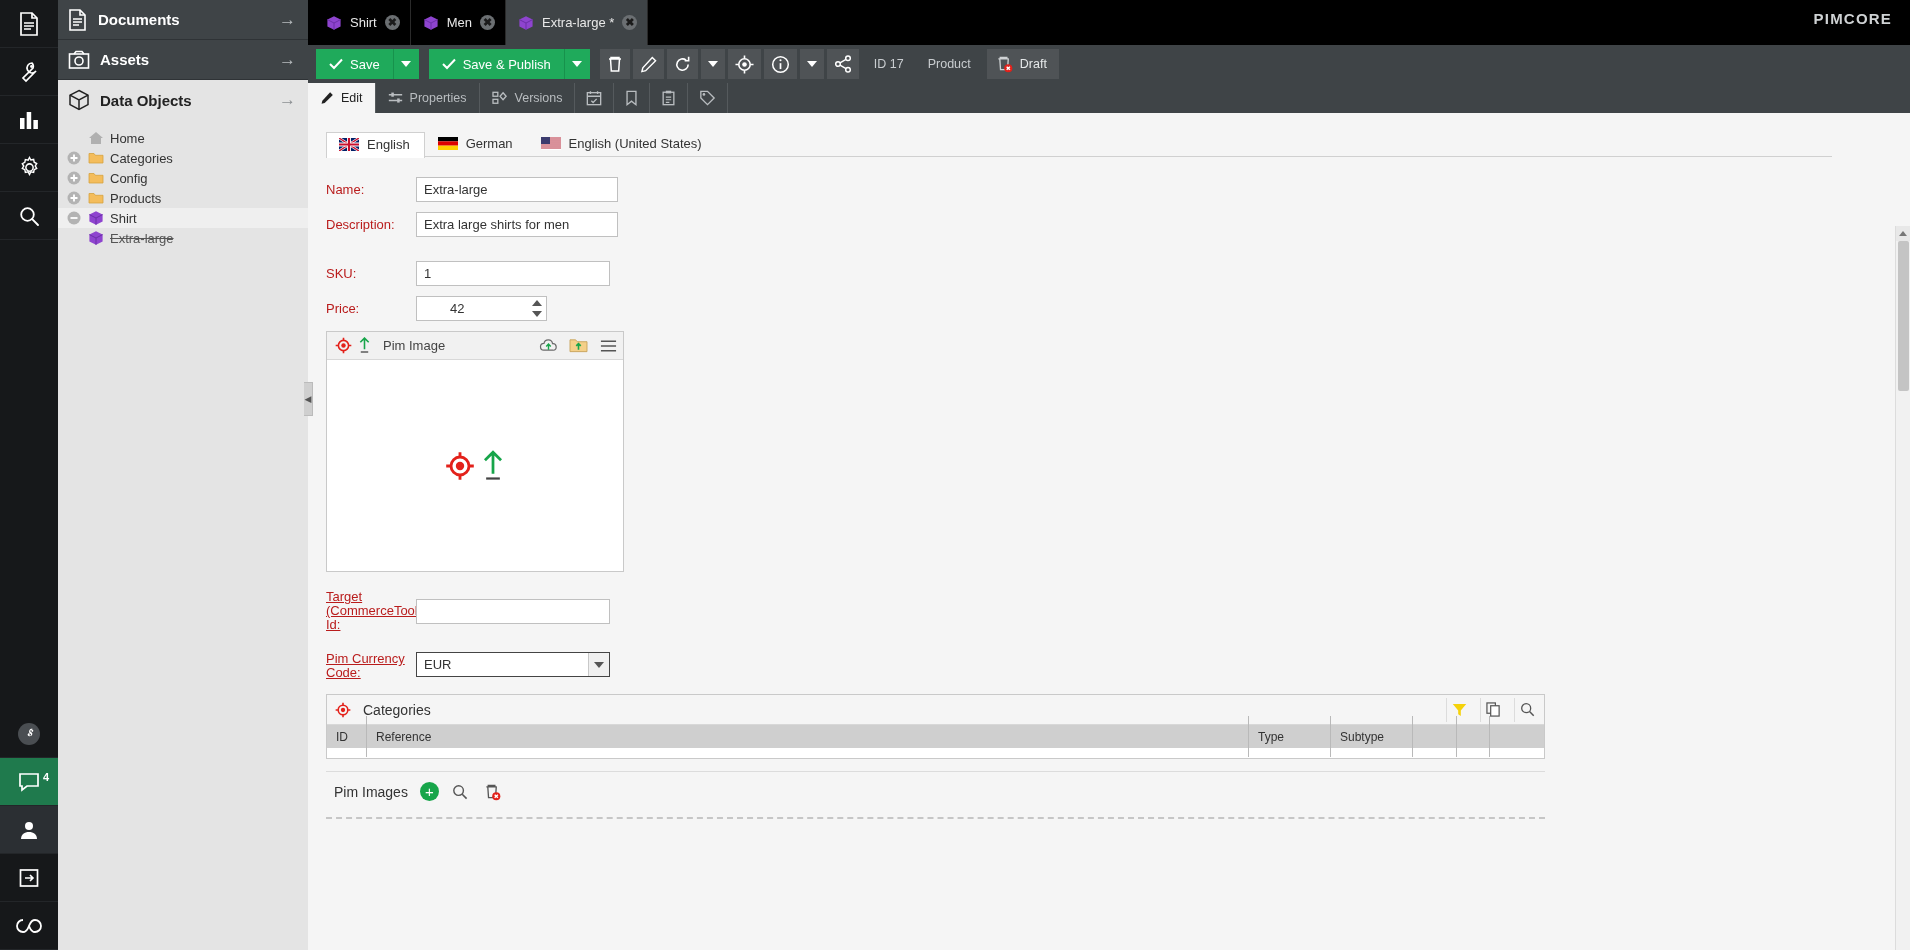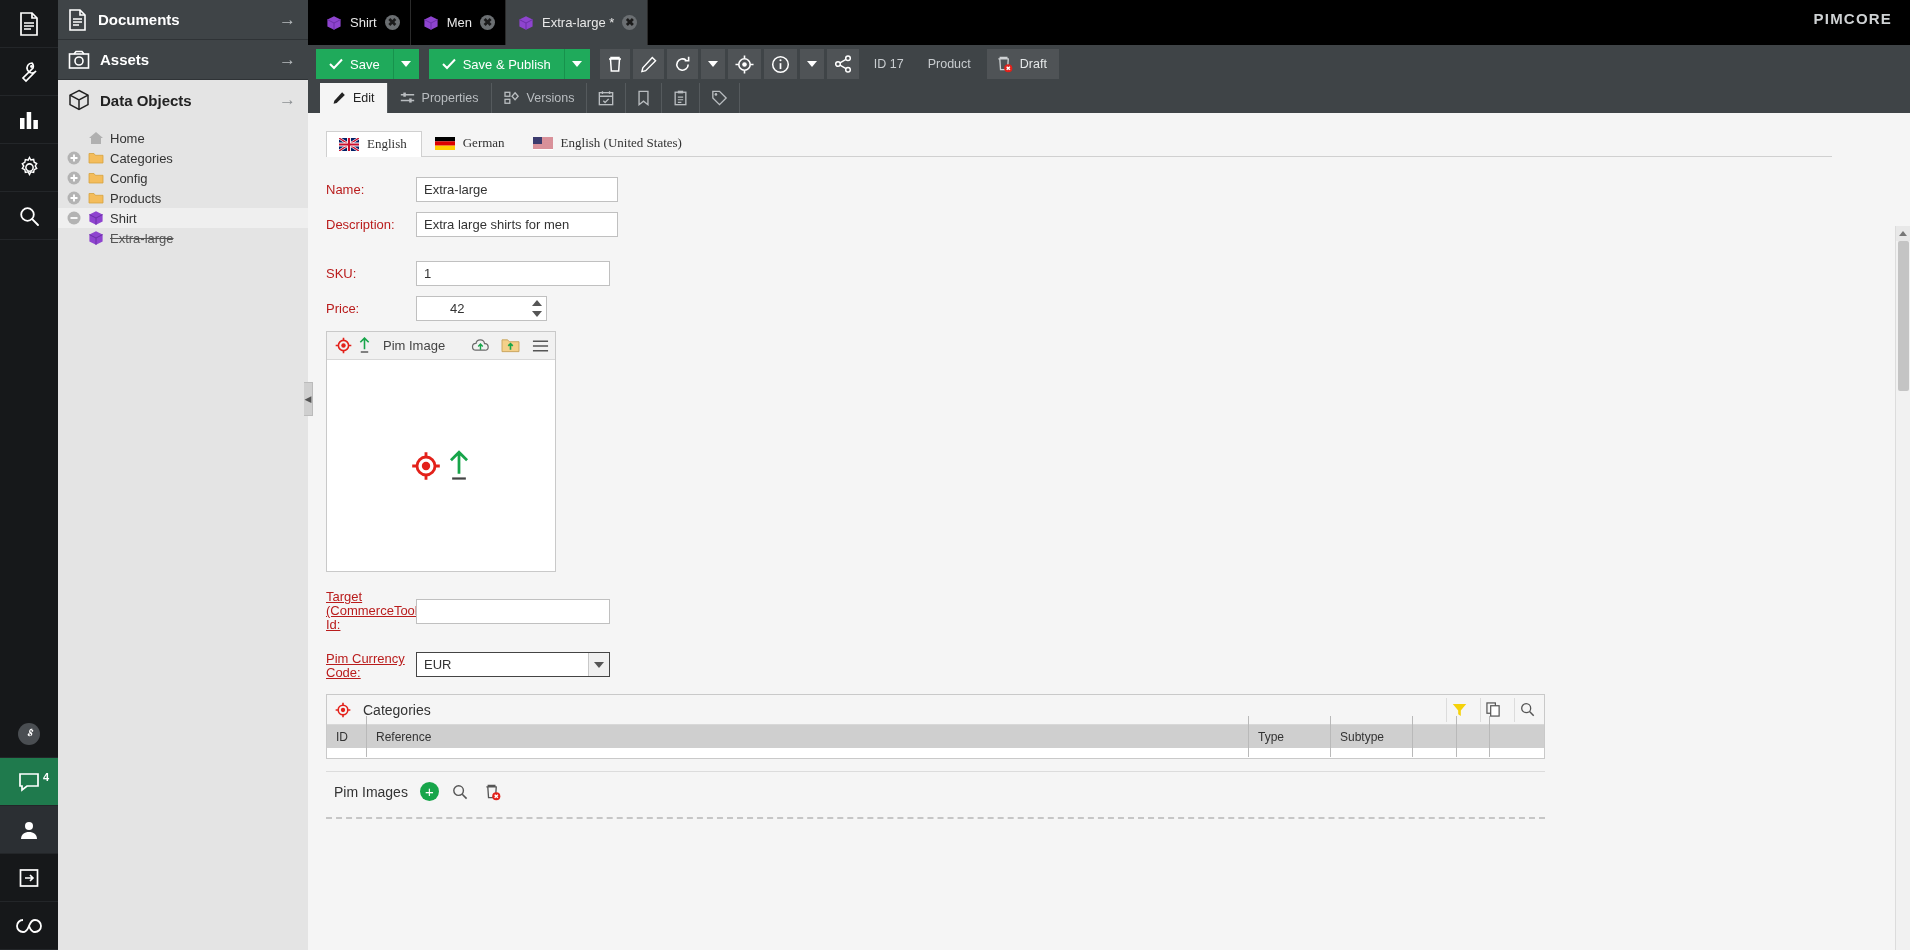--- a/index.html
+++ b/index.html
@@ -132,39 +132,39 @@
     height: 30px; background: #4f5356; color: #e6e9ea; font-size: 12.5px;
     display: flex; align-items: center; gap: 7px; padding: 0 12px 0 9px;
     margin-left: 4px; cursor: pointer;
   }
   .caret { width: 0; height: 0; border-left: 5px solid transparent;
     border-right: 5px solid transparent; border-top: 6px solid #fff; }
 
   
   .navtabs {
     height: 30px; background: #3f4447; display: flex; align-items: stretch;
-    flex: 0 0 30px; padding-left: 12px;
+    flex: 0 0 30px; padding-left: 0;
   }
   .navtab {
     display: flex; align-items: center; gap: 7px; padding: 0 12px;
     color: #b9bdc0; font-size: 12.5px; cursor: pointer;
     border-right: 1px solid #555a5d;
   }
   .navtab.active { background: #f5f5f5; color: #222; }
   .navtab.icononly { padding: 0 11px; }
 
   
   .content {
     flex: 1 1 auto; background: #f5f5f5; position: relative; overflow: hidden;
   }
   .content-inner { padding: 18px 0 0 18px; }
 
   
-  .langtabs { display: flex; align-items: flex-end; border-bottom: 1px solid #d0d0d0;
-     width: 1506px; height: 26px; margin-bottom: 20px; font-family: Liberation Serif, serif; }
+  .langtabs { display: flex; align-items: center; border-bottom: 1px solid #d0d0d0;
+     width: 1506px; height: 26px; margin-bottom: 20px; }
   .langtab {
     display: flex; align-items: center; gap: 8px; padding: 4px 14px 5px 12px;
     font-size: 13px; color: #333; cursor: pointer; height: 26px;
     border: 1px solid transparent; border-bottom: none;
   }
   .langtab.active { background: #fff; border-color: #d0d0d0; position: relative; top: 1px; }
   .flag { width: 20px; height: 13px; display: block; flex: 0 0 20px; }
 
   
   .frow { display: flex; align-items: center; margin-bottom: 10px; }
@@ -186,21 +186,21 @@
 
   .selwrap { position: relative; display: inline-block; }
   .selarrow {
     position: absolute; right: 1px; top: 1px; width: 21px; height: 23px;
     background: #f0f0f0; border-left: 1px solid #c8c8c8;
     display: flex; align-items: center; justify-content: center; cursor: pointer;
   }
   .selarrow .cd { width:0;height:0;border-left:5px solid transparent;border-right:5px solid transparent;border-top:6px solid #555; }
 
   
-  .imgpanel { width: 230px; border: 1px solid #c9c9c9; background: #fff; margin: 10px 0 0 0; }
+  .imgpanel { width: 298px; border: 1px solid #c9c9c9; background: #fff; margin: 10px 0 0 0; }
   .imgpanel-head {
     height: 28px; background: #f1f1f1; border-bottom: 1px solid #d8d8d8;
     display: flex; align-items: center; gap: 6px; padding: 0 3px 0 8px;
   }
   .imgpanel-title { font-size: 13px; color: #444; flex: 1 1 auto; padding-left: 6px; }
   .ip-btn { width: 24px; height: 22px; display: flex; align-items: center; justify-content: center; cursor: pointer; }
   .imgpanel-body {
     height: 211px; background: #fff; display: flex;
     align-items: center; justify-content: center; gap: 6px;
   }

